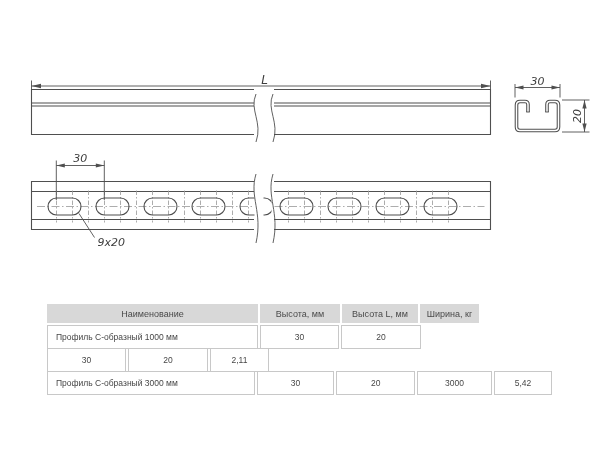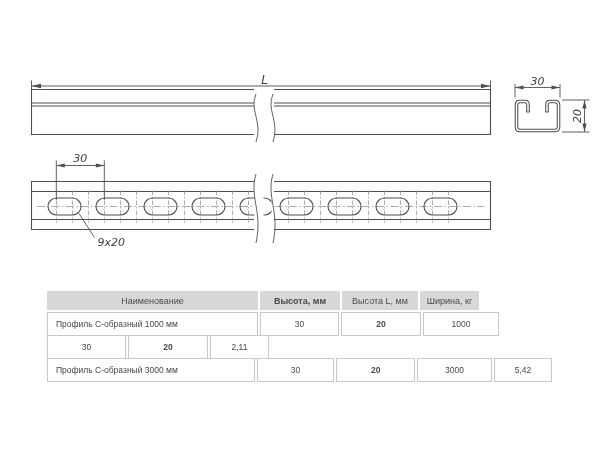--- a/index.html
+++ b/index.html
@@ -10,31 +10,31 @@
   .thin{stroke:#4f4f4f;stroke-width:0.9;fill:none;}
   .band{stroke:#4f4f4f;stroke-width:3.6;fill:none;}
   .bandin{stroke:#ffffff;stroke-width:1.5;fill:none;}
   .cl{stroke:#989898;stroke-width:0.8;fill:none;}
   .clh{stroke-dasharray:8 2.5 1.5 2.5;}
   .clv{stroke-dasharray:4.5 2 1.5 2;}
   .arr{fill:#4f4f4f;stroke:none;}
   .dimlabel{font:italic 11px "DejaVu Sans",sans-serif;fill:#3e3e3e;}
   .Llabel{font:italic 12px "DejaVu Sans",sans-serif;fill:#3e3e3e;}
   
-  .spec{position:absolute;left:47px;top:291px;width:505px;font-family:"Liberation Sans",sans-serif;
+  .spec{position:absolute;left:47px;top:304px;width:505px;font-family:"Liberation Sans",sans-serif;
         color:#474747;}
   .hrow{display:flex;gap:2px;height:19px;}
   .hcell{background:#d8d8d8;display:flex;align-items:center;justify-content:center;
          font-size:9px;color:#4a4a4a;box-sizing:border-box;}
   .brow{display:flex;gap:2px;height:24px;margin-top:-1px;}
   .brow.first{margin-top:2px;}
   .bcell{border:1px solid #c8c8c8;background:#fff;display:flex;align-items:center;
          font-size:8.5px;box-sizing:border-box;justify-content:center;}
   .bcell.name{justify-content:flex-start;padding-left:8px;}
-  .c0{width:211px;} .c1{width:79px;} .c2{width:80px;font-weight:bold;} .c3{width:76px;} .c4{width:59px;}
+  .c0{width:211px;} .c1{width:79px;} .c2{width:80px;} .c3{width:76px;} .c4{width:59px;}
 </style>
 </head>
 <body>
 
 <div class="stage">
 
   <svg width="600" height="285" viewBox="0 0 600 285">
     <defs>
       <clipPath id="slot5clip">
         <rect x="238" y="194" width="16.5" height="26"></rect>
@@ -162,21 +162,20 @@
       <div class="hcell c0">Наименование</div>
       <div class="hcell c2">Высота, мм</div>
       <div class="hcell c3">Высота L, мм</div>
       <div class="hcell c4">Ширина, кг</div>
     </div>
 
     <div class="brow first">
       <div class="bcell name c0">Профиль С-образный 1000 мм</div>
       <div class="bcell c1">30</div>
       <div class="bcell c2">20</div>
-      <div class="bcell c3">1000</div>
     </div>
     <div class="brow">
       <div class="bcell c1">30</div>
       <div class="bcell c2">20</div>
       <div class="bcell c4">2,11</div>
     </div>
     <div class="brow">
       <div class="bcell name c0">Профиль С-образный 3000 мм</div>
       <div class="bcell c1">30</div>
       <div class="bcell c2">20</div>

